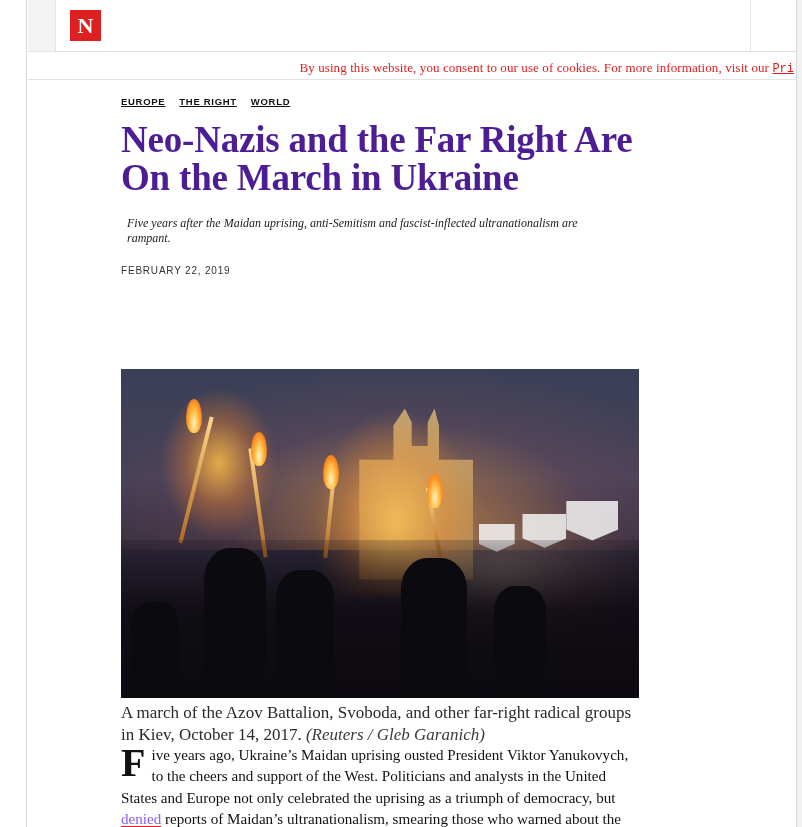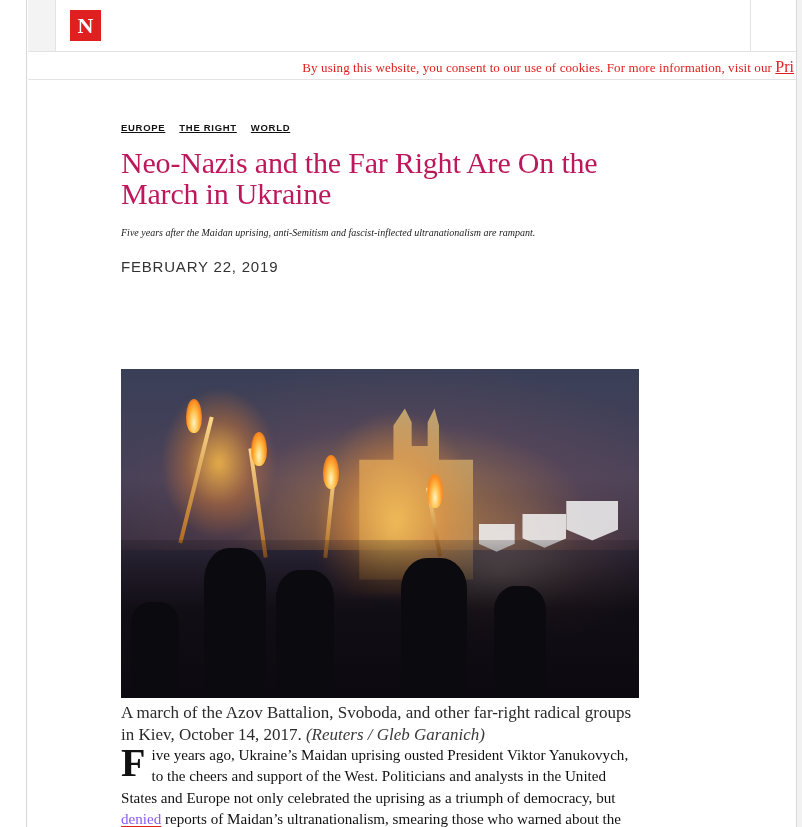--- a/index.html
+++ b/index.html
@@ -97,22 +97,22 @@
   .cookie-text {
     display: inline;
     color: #e02020;
     font-family: "Liberation Serif", serif;
     font-size: 13px;
     letter-spacing: 0.1px;
   }
   .cookie-link {
     color: #e02020;
     text-decoration: underline;
-    font-family: Liberation Serif, serif;
-    font-size: 16px;
+    font-family: Liberation Mono, monospace;
+    font-size: 12px;
   }
 
   
   .article {
     position: absolute;
     left: 121px;
     top: 96px;
     width: 520px;
   }
   .kickers {
@@ -122,37 +122,36 @@
     margin-bottom: 14px;
   }
   .kicker {
     font-family: "Liberation Sans", sans-serif;
     font-size: 9.5px;
     font-weight: bold;
     letter-spacing: 0.7px;
     color: #111111;
     text-decoration: underline;
     text-transform: uppercase;
-    margin-top: 26px;
   }
   h1.headline {
     margin: 0 0 18px 0;
     font-family: "Liberation Serif", serif;
-    font-weight: normal;
-    font-size: 30px;
+    font-weight: bold;
+    font-size: 37px;
     line-height: 1.04;
     letter-spacing: -0.2px;
-    color: #be185d;
+    color: #4c1d95;
     width: 530px;
   }
   .dek {
-    margin: 0 0 18px 0;
+    margin: 0 0 18px 6px;
     font-family: "Liberation Serif", serif;
     font-style: italic;
-    font-size: 10px;
+    font-size: 12px;
     line-height: 1.28;
     color: #1a1a1a;
     width: 490px;
   }
   .byline {
     margin: 0 0 16px 0;
     font-family: "Liberation Serif", serif;
     font-size: 13.5px;
     color: #111111;
   }
@@ -160,21 +159,21 @@
     font-style: normal;
   }
   .byline a.author {
     font-style: italic;
     color: #111111;
     text-decoration: underline;
   }
   .pubdate {
     margin: 16px 0 0 0;
     font-family: "Liberation Sans", sans-serif;
-    font-size: 15px;
+    font-size: 10px;
     letter-spacing: 0.8px;
     color: #333333;
     text-transform: uppercase;
   }
 
   
   .figure {
     position: absolute;
     left: 121px;
     top: 369px;

